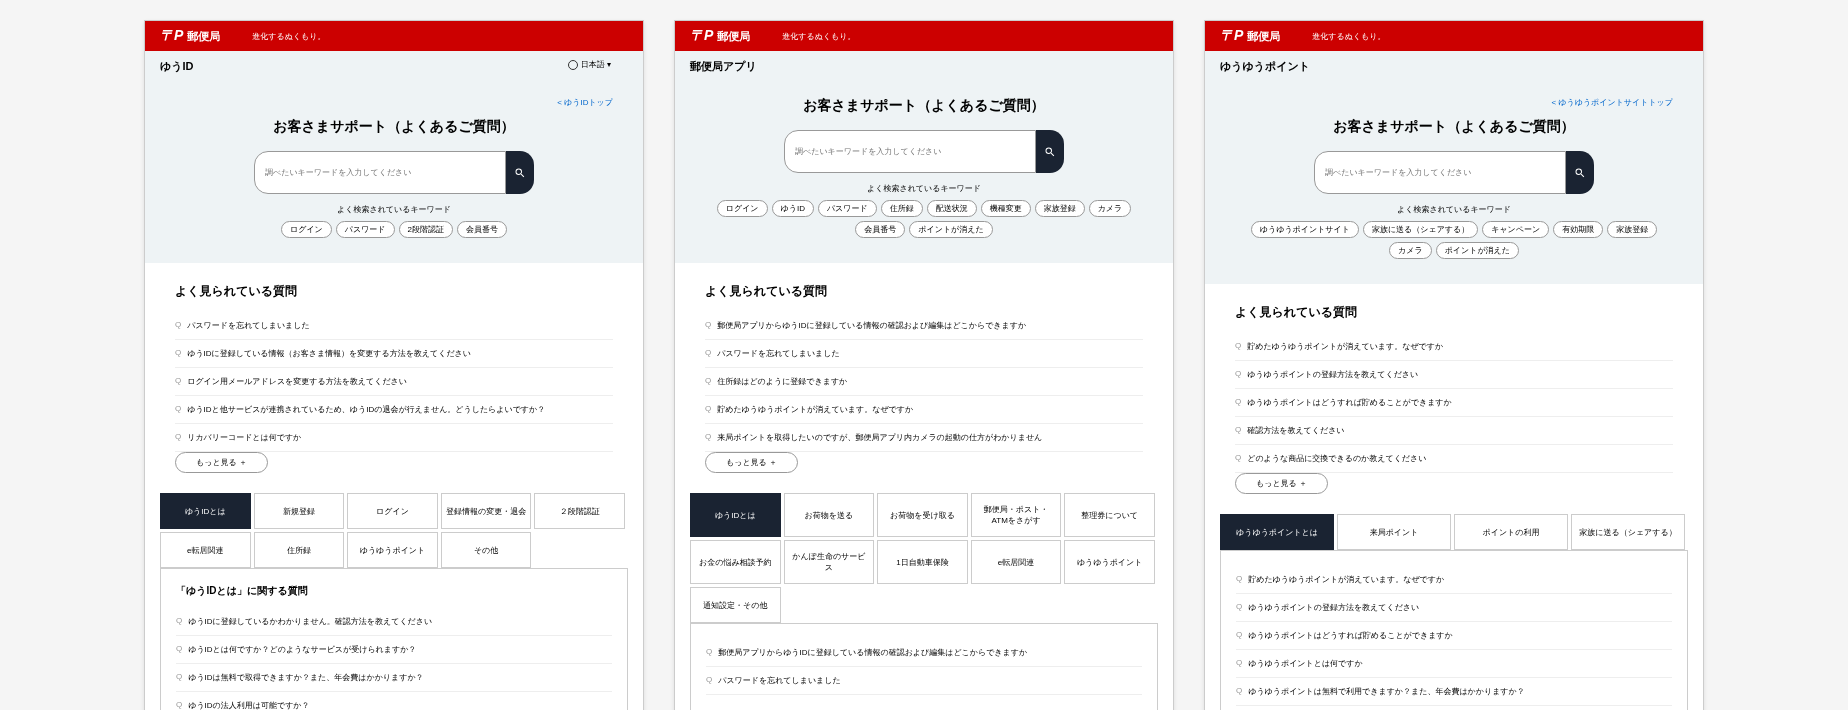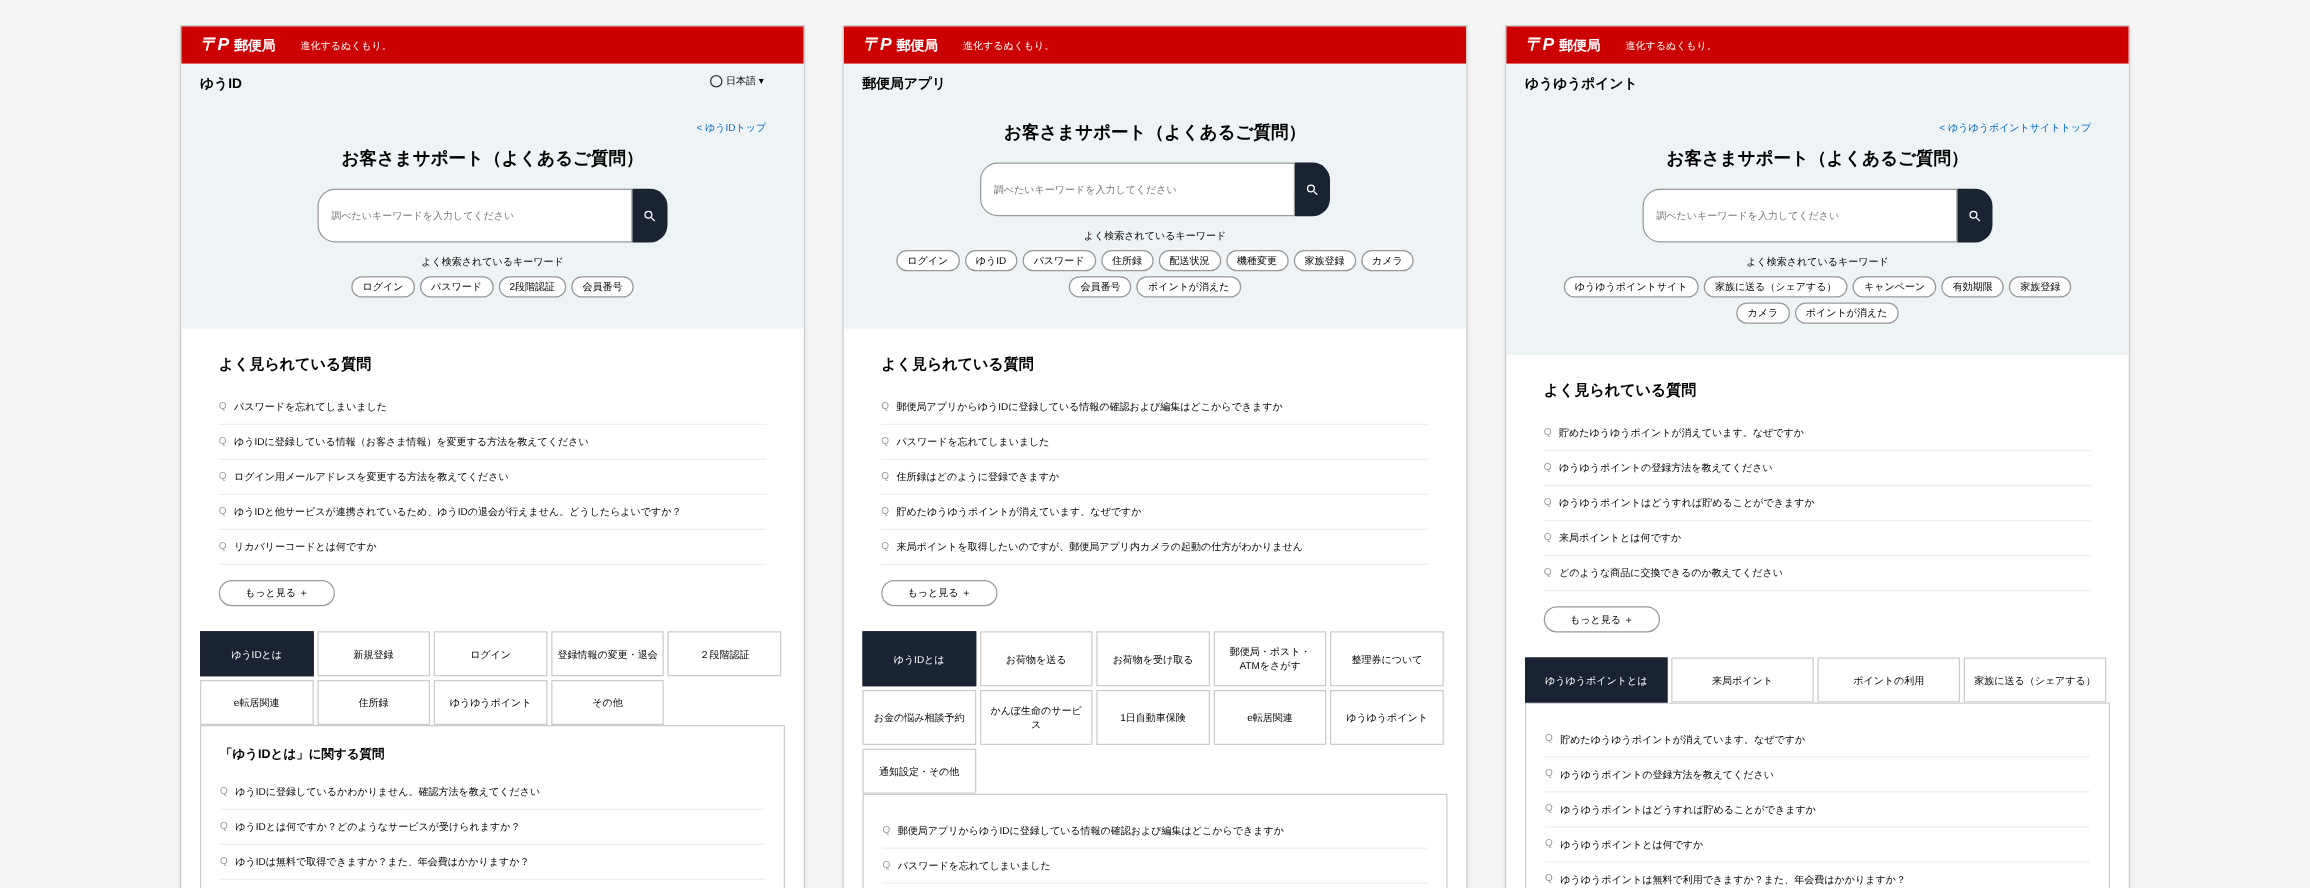--- a/index.html
+++ b/index.html
@@ -2,40 +2,40 @@
 <html><head>
 <meta charset="utf-8">
 <style>
 *{margin:0;padding:0;box-sizing:border-box}
 body{font-family:"Hiragino Sans","Meiryo",sans-serif;background:#f5f5f5;font-size:10px}
 .container{display:flex;gap:30px;padding:20px;justify-content:center}
 .panel{width:500px;background:#fff;border:1px solid #ccc;box-shadow:0 2px 4px rgba(0,0,0,0.1);overflow:hidden}
 .header{background:#cc0000;height:30px;display:flex;align-items:center;padding:0 15px;color:#fff}
 .logo{font-weight:bold;font-size:11px;display:flex;align-items:center;gap:4px}
 .logo-mark{font-size:14px;font-style:italic}
-.tagline{font-size:8px;margin-left:20px;color:#fff}
+.tagline{font-size:8px;margin-left:32px;color:#fff}
 .subheader{background:#eef3f5;padding:8px 15px;font-weight:bold;font-size:11px;position:relative}
 .lang{position:absolute;right:32px;top:8px;font-size:8px;font-weight:normal;display:flex;align-items:center;gap:3px}
 .lang-icon{width:10px;height:10px;border:1px solid #333;border-radius:50%;display:inline-block}
 .hero{background:#eef3f5;padding:15px 30px 25px;text-align:center}
 .breadcrumb{text-align:right;color:#0066cc;font-size:8px;margin-bottom:10px}
 .page-title{font-size:14px;font-weight:bold;margin-bottom:15px}
 .search-wrap{display:flex;max-width:280px;margin:0 auto 10px}
 .search-input{flex:1;padding:16px 10px;border:1px solid #999;border-radius:14px 0 0 14px;font-size:8px;outline:none}
 .search-btn{width:28px;background:#1a2332;border:none;border-radius:0 14px 14px 0;cursor:pointer;display:flex;align-items:center;justify-content:center}
 .search-btn svg{width:12px;height:12px;fill:#fff}
 .kw-label{font-size:8px;margin-bottom:6px}
 .kw-pills{display:flex;flex-wrap:wrap;gap:4px;justify-content:center}
 .pill{border:1px solid #999;border-radius:10px;padding:2px 8px;font-size:8px;background:#fff;cursor:pointer;white-space:nowrap}
 .section{padding:20px 30px}
 .section-title{font-size:12px;font-weight:bold;margin-bottom:12px}
 .q-list{list-style:none}
 .q-item{padding:8px 0;border-bottom:1px solid #eee;font-size:8px;display:flex;gap:6px}
 .q-icon{color:#999;flex-shrink:0}
-.more-btn{border:1px solid #999;border-radius:12px;padding:4px 20px;font-size:8px;background:#fff;cursor:pointer;margin-top:12px;display:inline-flex;align-items:center;gap:3px}
+.more-btn{border:1px solid #999;border-radius:12px;padding:4px 20px;font-size:8px;background:#fff;cursor:pointer;display:inline-flex;align-items:center;gap:3px}
 .tabs{display:flex;flex-wrap:wrap;gap:3px;margin-bottom:0;padding:0 15px}
 .tab{border:1px solid #ccc;padding:10px 4px;font-size:8px;text-align:center;cursor:pointer;background:#fff;display:flex;align-items:center;justify-content:center;min-height:36px}
 .tab.active{background:#1a2332;color:#fff;border-color:#1a2332}
 .tab-5{width:calc(20% - 3px)}
 .tab-4{width:calc(25% - 3px)}
 .tab-panel{margin:0 15px;border:1px solid #ccc;padding:15px}
 .tab-panel-title{font-size:10px;font-weight:bold;margin-bottom:10px}
 </style>
 </head>
 <body>
@@ -251,21 +251,21 @@
           <li class="q-item">
             <span class="q-icon">Q</span>
             <span>ゆうゆうポイントの登録方法を教えてください</span>
           </li>
           <li class="q-item">
             <span class="q-icon">Q</span>
             <span>ゆうゆうポイントはどうすれば貯めることができますか</span>
           </li>
           <li class="q-item">
             <span class="q-icon">Q</span>
-            <span>来局ポイントとは何ですか</span>
+            <span>確認方法を教えてください</span>
           </li>
           <li class="q-item">
             <span class="q-icon">Q</span>
             <span>どのような商品に交換できるのか教えてください</span>
           </li>
         </ul>
     <button class="more-btn">もっと見る ＋</button></div>
       <div class="tabs">
         <div class="tab tab-4 active">ゆうゆうポイントとは</div>
         <div class="tab tab-4">来局ポイント</div>

